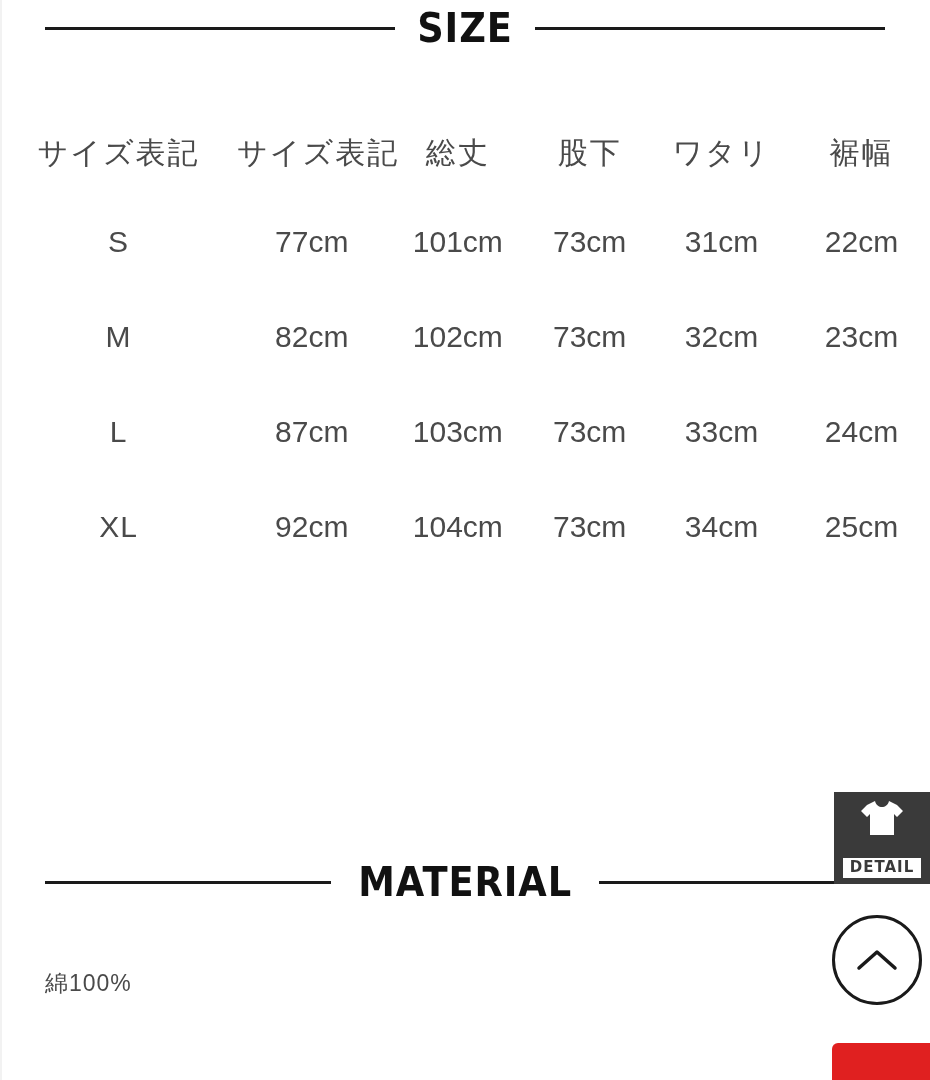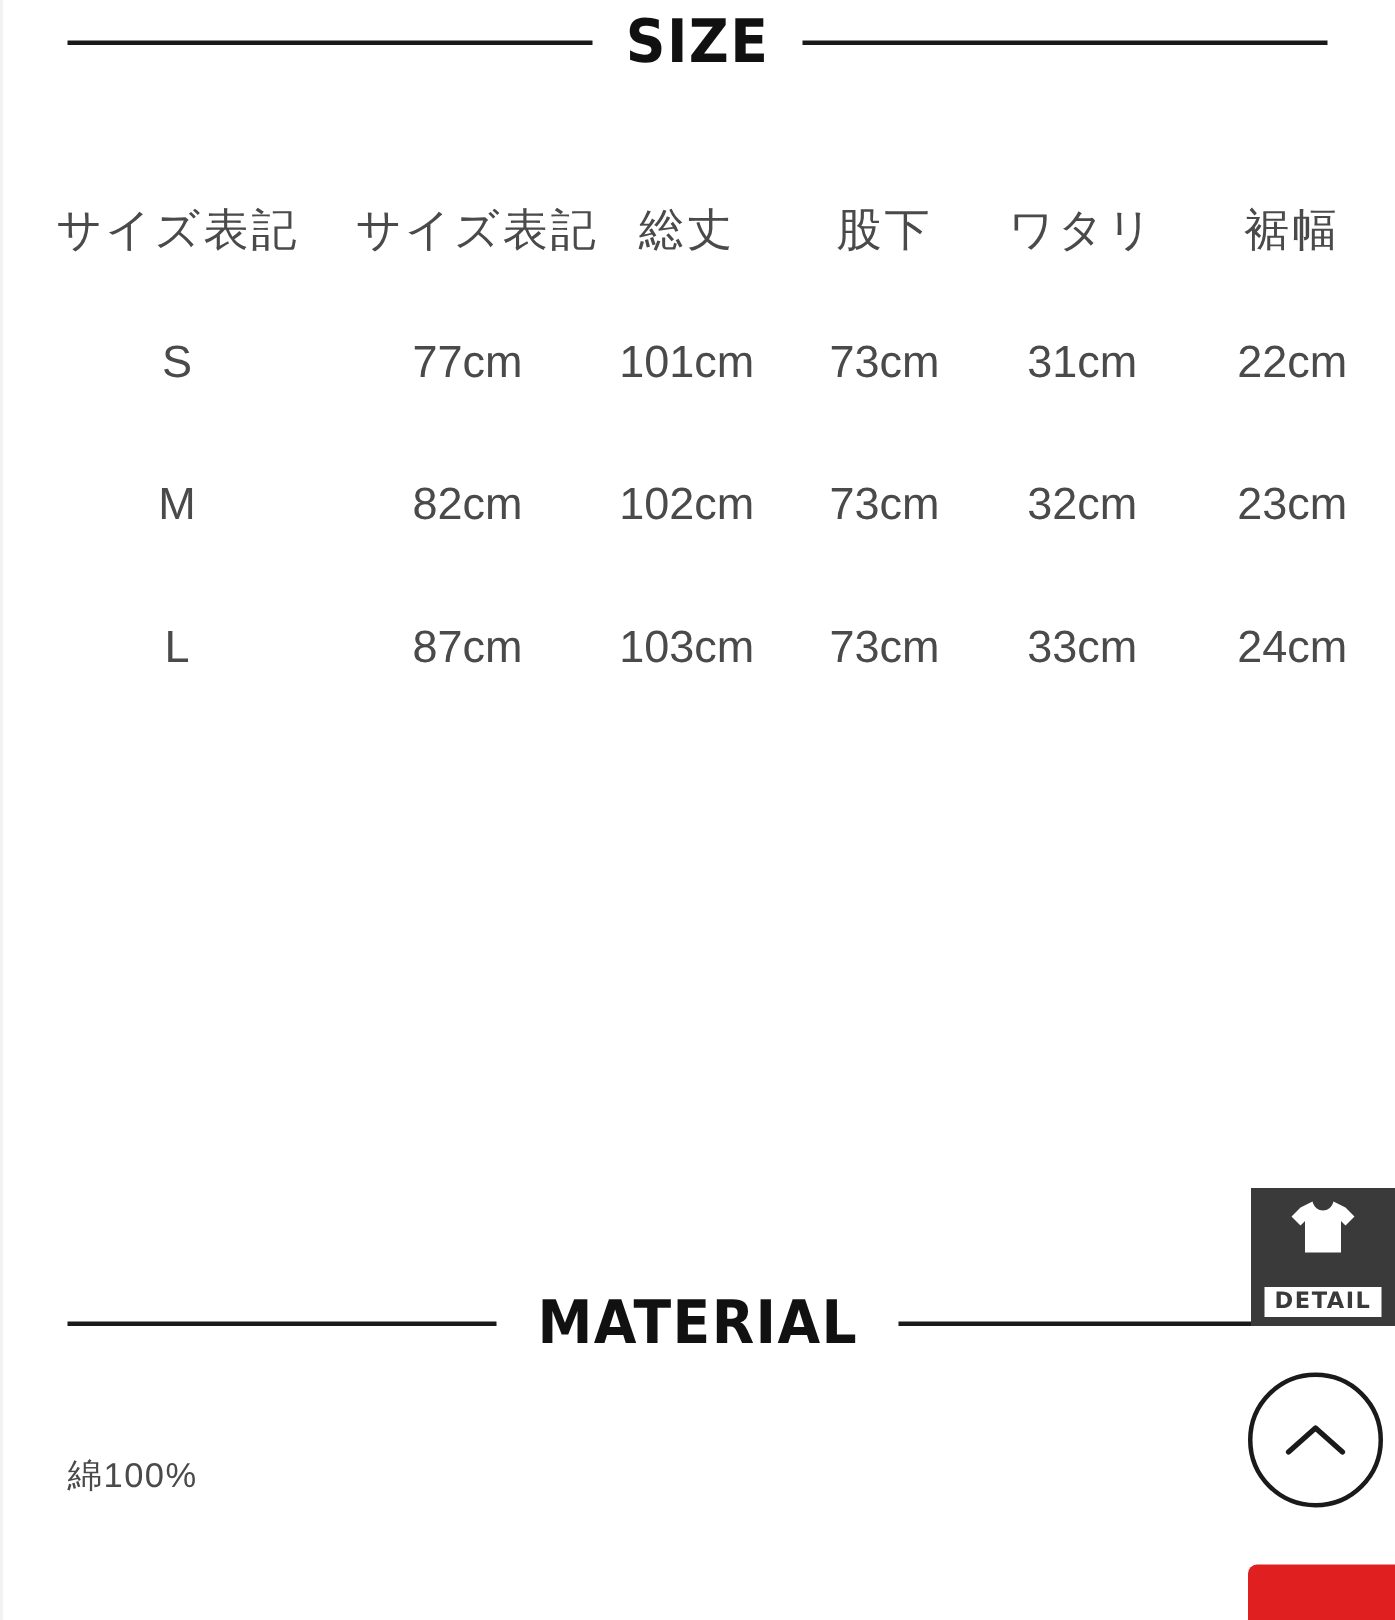--- a/index.html
+++ b/index.html
@@ -203,20 +203,28 @@
       <td>23cm</td>
     </tr>
     <tr>
       <td class="label">L</td>
       <td>87cm</td>
       <td>103cm</td>
       <td>73cm</td>
       <td>33cm</td>
       <td>24cm</td>
     </tr>
+    <tr>
+      <td class="label">XL</td>
+      <td>92cm</td>
+      <td>104cm</td>
+      <td>73cm</td>
+      <td>34cm</td>
+      <td>25cm</td>
+    </tr>
   </tbody>
 </table>
 
 <div class="section-head" id="material-head">
   <div class="rule"></div>
   <div class="title">MATERIAL</div>
   <div class="rule"></div>
 </div>
 
 <div class="material-body">綿100%</div>

